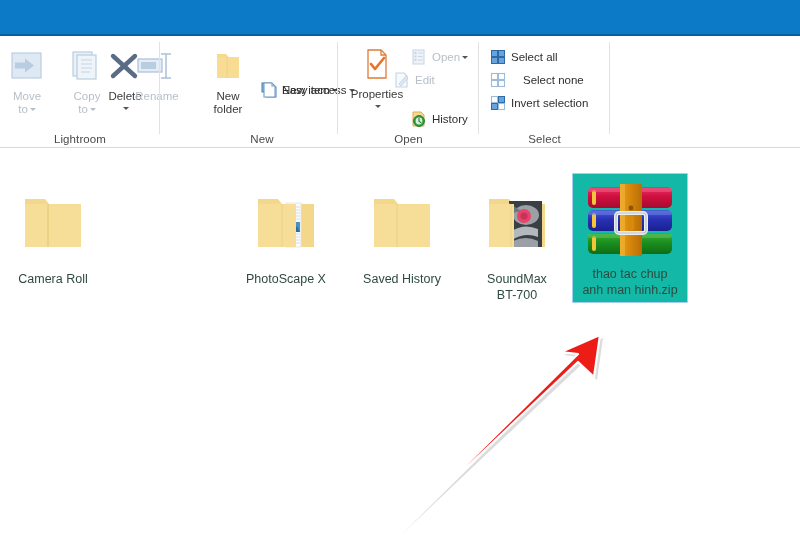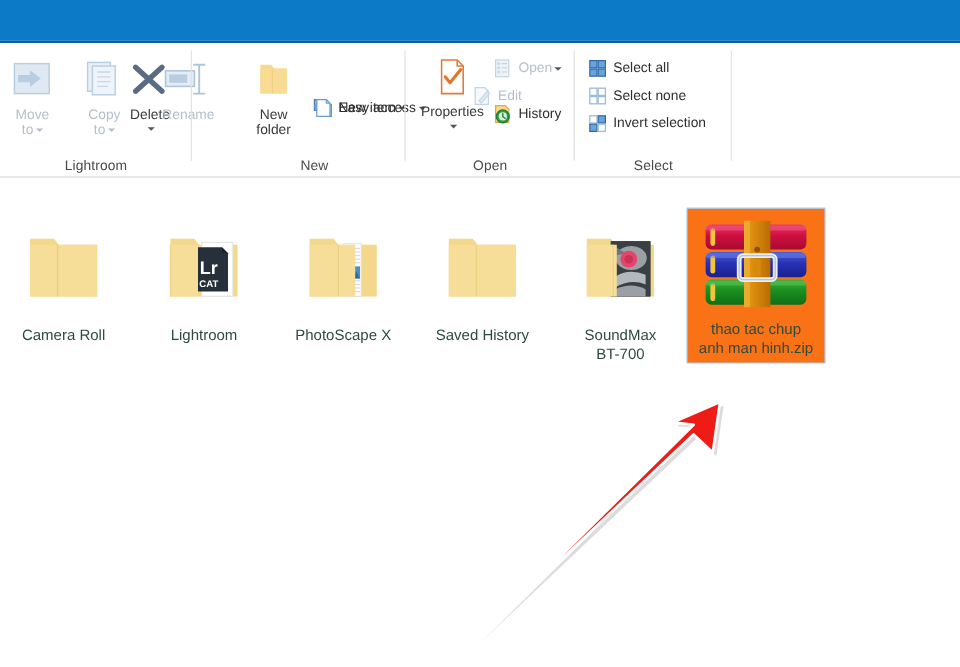--- a/index.html
+++ b/index.html
@@ -113,21 +113,21 @@
     height: 92px;
     position: relative;
     display: flex; align-items: center; justify-content: center;
   }
   .item .ilabel {
     font-size: 12.5px; color: #2e4a3f; line-height: 16px;
     margin-top: 2px;
     font-family: "Liberation Sans", sans-serif;
   }
   .item.selected {
-    background: #f97316;
+    background: #14b8a6;
     border: 1px solid #a5cdf0;
     border-radius: 1px;
   }
 
   .arrow-layer {
     position: absolute; left: 0; top: 0;
     width: 800px; height: 556px;
     pointer-events: none;
   }
 </style>
@@ -291,21 +291,21 @@
         <div class="smallbtn disabled" style="left:55px; top:33px;">
           <span class="sglyph">
             <svg width="18" height="18" viewBox="0 0 18 18">
               <path d="M3 2 h8 l3 3 v11 H3 Z" fill="#f7fafd" stroke="#c3d4e4" stroke-width="1.1"></path>
               <path d="M6 13 l7 -8 l2 2 l-7 8 Z" fill="#dde8f2" stroke="#c3d4e4" stroke-width="0.9"></path>
             </svg>
           </span>
           <span>Edit</span>
         </div>
 
-        <div class="smallbtn" style="left:72px; top:48px;">
+        <div class="smallbtn" style="left:72px; top:72px;">
           <span class="sglyph">
             <svg width="18" height="18" viewBox="0 0 18 18">
               <path d="M3 2 h8 l3 3 v11 H3 Z" fill="#f7d98d" stroke="#d9ac4e" stroke-width="1"></path>
               <circle cx="9" cy="11" r="5.4" fill="#2f9e44" stroke="#1e7a30" stroke-width="1"></circle>
               <circle cx="9" cy="11" r="3.4" fill="#d7f0da"></circle>
               <path d="M9 8.6 v2.7 l2 1.3" fill="none" stroke="#1e7a30" stroke-width="1.1" stroke-linecap="round"></path>
             </svg>
           </span>
           <span>History</span>
         </div>
@@ -321,21 +321,21 @@
             <svg width="18" height="18" viewBox="0 0 18 18">
               <rect x="2.5" y="2.5" width="6" height="6" fill="#6aa3dc" stroke="#2f6aa8" stroke-width="1"></rect>
               <rect x="9.5" y="2.5" width="6" height="6" fill="#6aa3dc" stroke="#2f6aa8" stroke-width="1"></rect>
               <rect x="2.5" y="9.5" width="6" height="6" fill="#6aa3dc" stroke="#2f6aa8" stroke-width="1"></rect>
               <rect x="9.5" y="9.5" width="6" height="6" fill="#6aa3dc" stroke="#2f6aa8" stroke-width="1"></rect>
             </svg>
           </span>
           <span>Select all</span>
         </div>
 
-        <div class="smallbtn" style="left:10px; top:33px;">
+        <div class="smallbtn" style="left:10px; top:33px;gap:12px;">
           <span class="sglyph">
             <svg width="18" height="18" viewBox="0 0 18 18">
               <rect x="2.5" y="2.5" width="6" height="6" fill="#ffffff" stroke="#9dbcd9" stroke-width="1.1"></rect>
               <rect x="9.5" y="2.5" width="6" height="6" fill="#ffffff" stroke="#9dbcd9" stroke-width="1.1"></rect>
               <rect x="2.5" y="9.5" width="6" height="6" fill="#ffffff" stroke="#9dbcd9" stroke-width="1.1"></rect>
               <rect x="9.5" y="9.5" width="6" height="6" fill="#ffffff" stroke="#9dbcd9" stroke-width="1.1"></rect>
             </svg>
           </span>
           <span>Select none</span>
         </div>
@@ -368,35 +368,20 @@
           <svg width="76" height="76" viewBox="0 0 76 76">
             <path d="M10 14 h20 l4 5 h32 v43 H10 Z" fill="#f3d88c"></path>
             <path d="M10 19 h56 v43 H10 Z" fill="#f7de98"></path>
             <path d="M33 19 v43" stroke="#ecd084" stroke-width="1.1"></path>
             <path d="M33 19 l0 43" stroke="#e9cb7b" stroke-width="0.8"></path>
           </svg>
         </div>
         <div class="ilabel">Camera Roll</div>
       </div>
 
-      <div class="item" style="left:112px; top:0;">
-        <div class="thumb">
-          <svg width="76" height="76" viewBox="0 0 76 76">
-            <path d="M10 14 h20 l4 5 h32 v43 H10 Z" fill="#f3d88c"></path>
-            <path d="M36 17 h26 v45 H36 Z" fill="#ffffff" stroke="#e6e6e6" stroke-width="1"></path>
-            <path d="M31 21 h22 l5 5 v32 H31 Z" fill="#25303b"></path>
-            <path d="M53 21 v5 h5" fill="#1b242d"></path>
-            <text x="42" y="43" font-family="Liberation Sans, sans-serif" font-size="15" font-weight="bold" fill="#ffffff" text-anchor="middle">Lr</text>
-            <text x="42" y="54" font-family="Liberation Sans, sans-serif" font-size="8" font-weight="bold" fill="#ffffff" text-anchor="middle">CAT</text>
-            <path d="M10 19 h23 v43 H10 Z" fill="#f7de98"></path>
-            <path d="M10 19 l0 43" stroke="#ecd084" stroke-width="1"></path>
-          </svg>
-        </div>
-        <div class="ilabel">Lightroom</div>
-      </div>
 
       <div class="item" style="left:228px; top:0;text-align:center;">
         <div class="thumb">
           <svg width="76" height="76" viewBox="0 0 76 76">
             <path d="M10 14 h20 l4 5 h32 v43 H10 Z" fill="#f3d88c"></path>
             <rect x="38" y="18" width="15" height="44" fill="#fbfbfb" stroke="#e2e2e2" stroke-width="0.8"></rect>
             <g stroke="#cfd8df" stroke-width="0.8">
               <line x1="39" y1="22" x2="52" y2="22"></line>
                 <line x1="39" y1="25" x2="52" y2="25"></line>
               <line x1="39" y1="28" x2="52" y2="28"></line>

